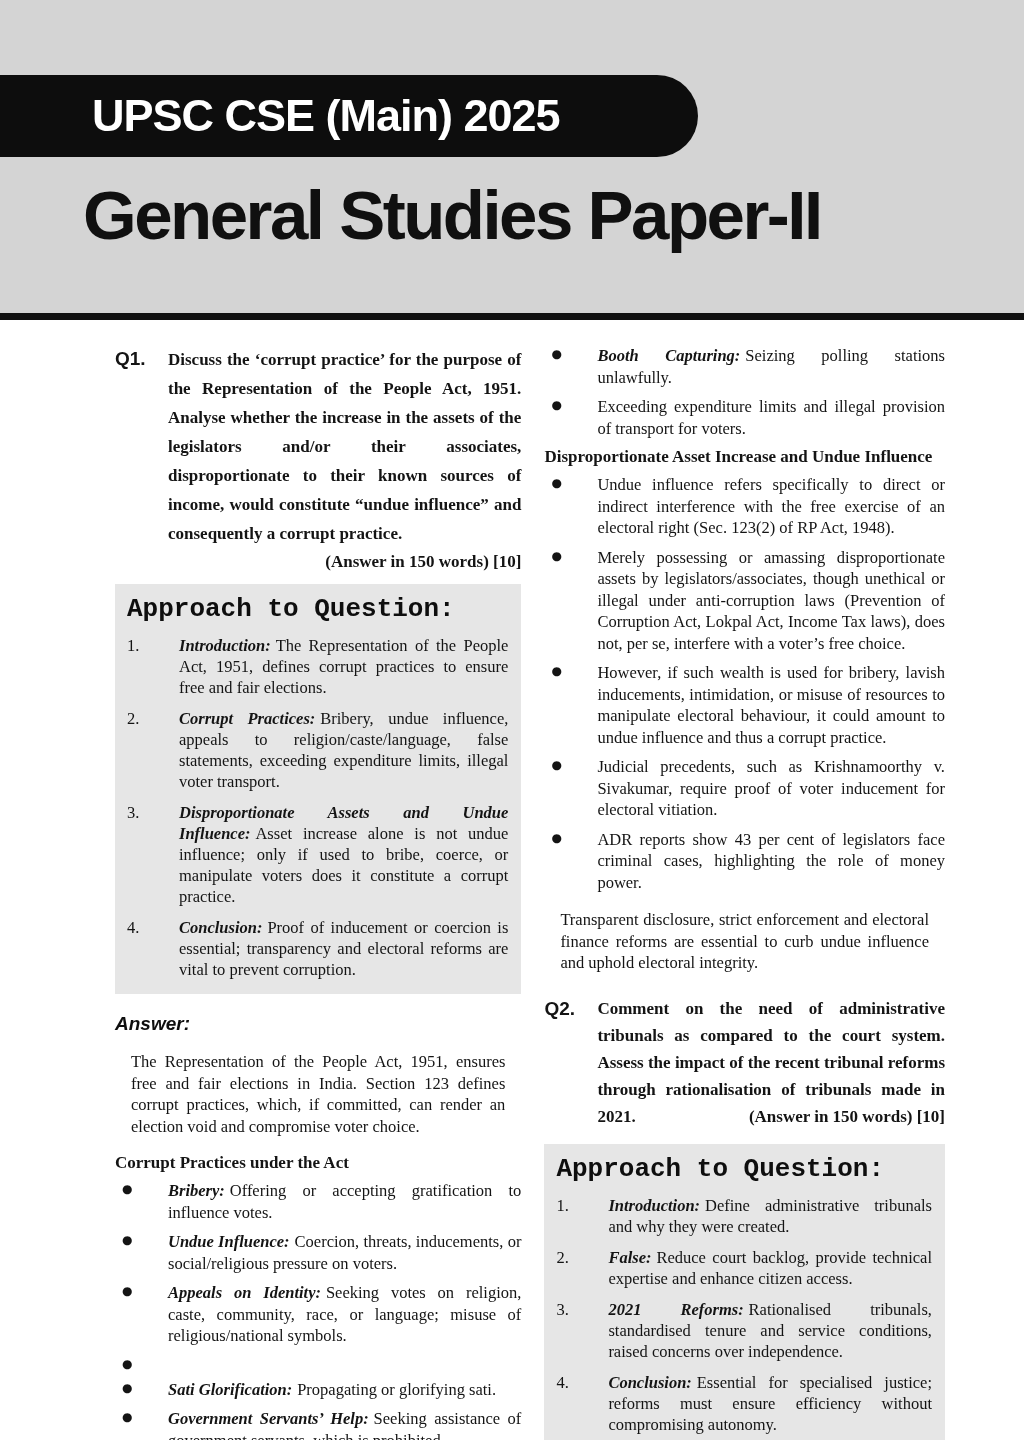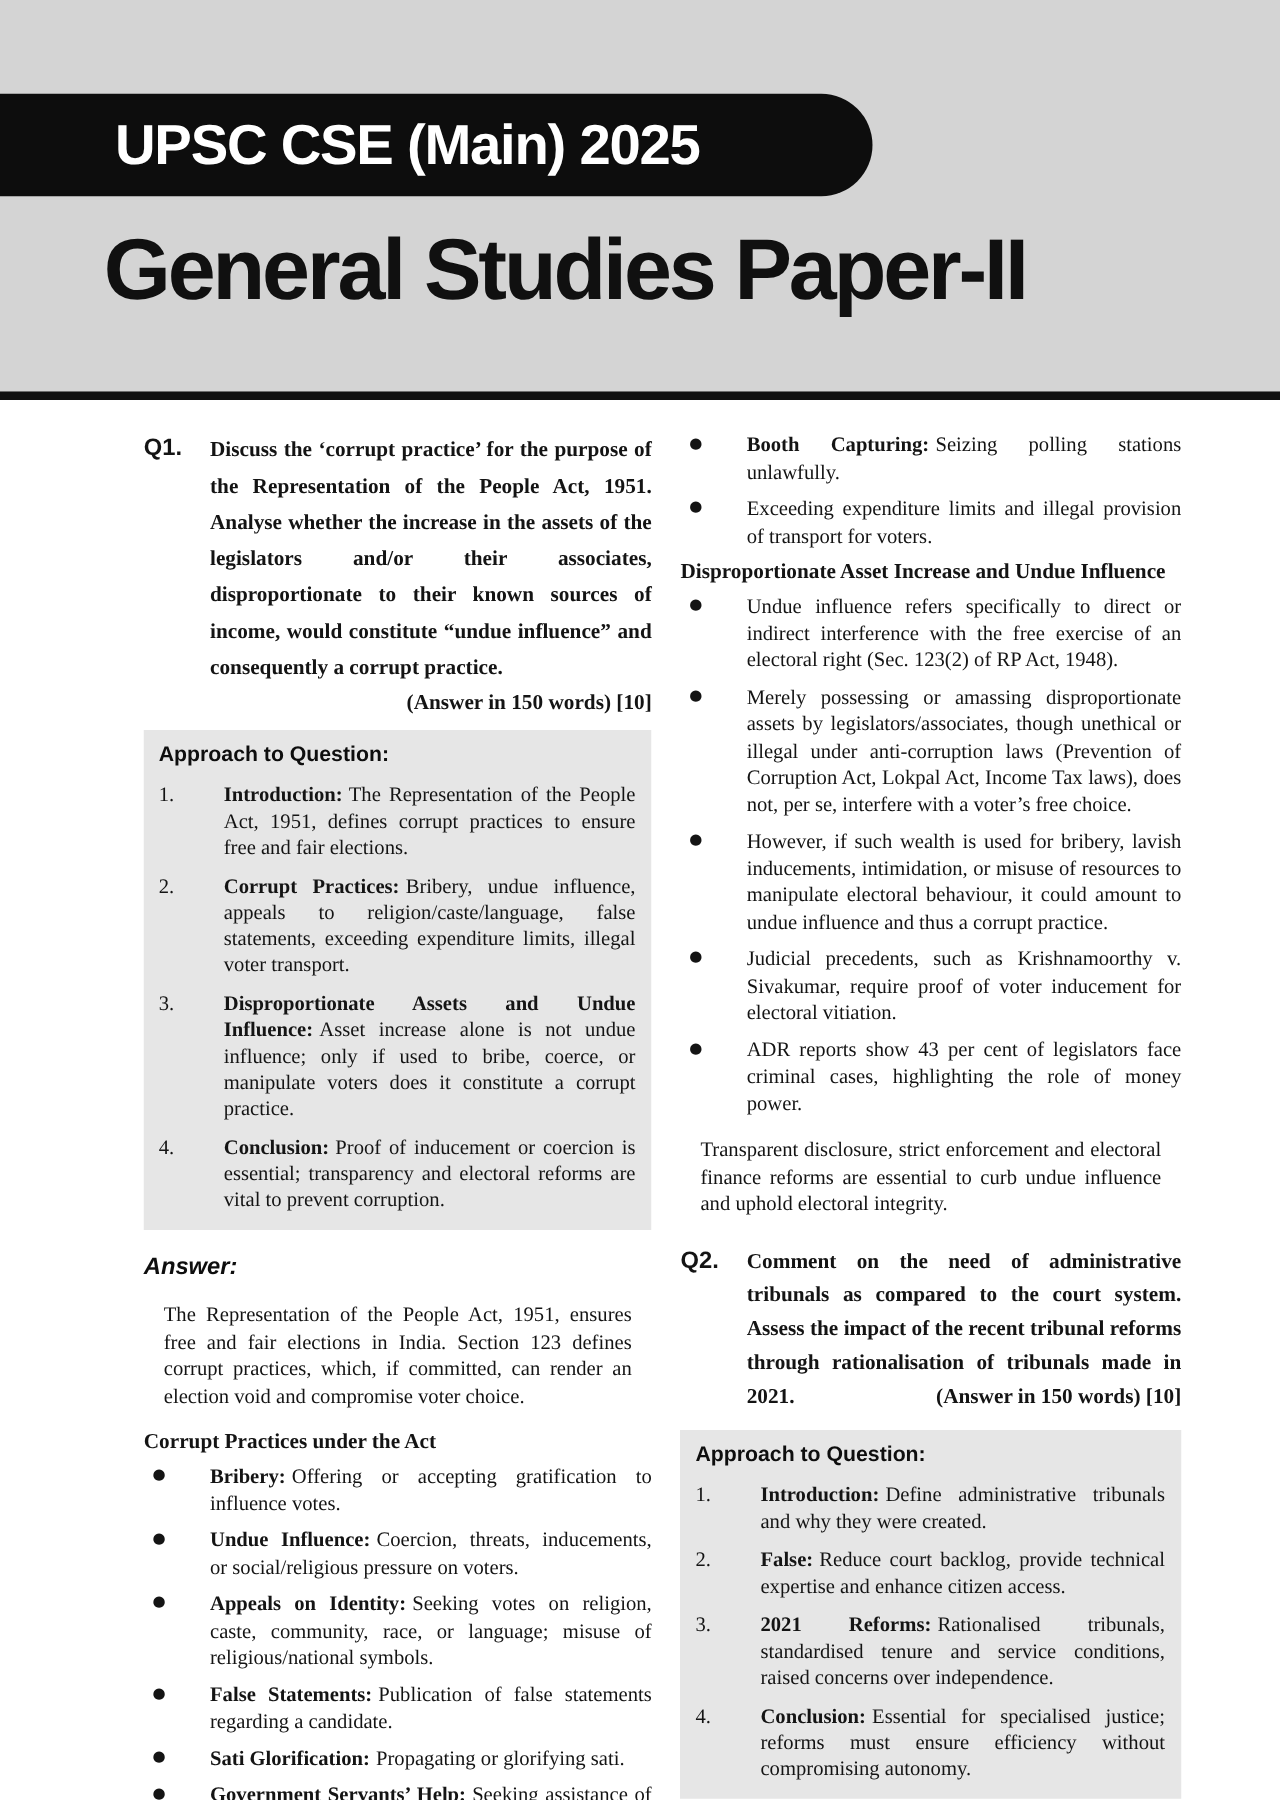--- a/index.html
+++ b/index.html
@@ -25,37 +25,37 @@
   .col-right{width:418px;}
   
   .qblock{display:grid;grid-template-columns:53px 1fr;}
   .qnum{font-family:"Liberation Sans",sans-serif;font-weight:700;font-size:19px;padding-top:3px;}
   .qtext{margin:0;font-weight:700;font-size:17px;line-height:29px;text-align:justify;}
   .q2text{line-height:27px;}
   .marksline{text-align:right;font-weight:700;font-size:17px;margin:4px 0 0;}
   .marks-inline{float:right;font-weight:700;}
   
   .approach{background:var(--box-bg);padding:10px 13px 14px 12px;margin-top:12px;}
-  .approach-h{margin:0 0 11px;font-family:Liberation Sans, sans-serif;font-weight:700;
-              font-size:17px;color:#0e0e0e;}
+  .approach-h{margin:0 0 11px;font-family:Liberation Mono, monospace;font-weight:700;
+              font-size:26px;color:#0e0e0e;}
   .aitem{display:grid;grid-template-columns:52px 1fr;margin-bottom:10px;}
   .aitem:last-child{margin-bottom:0;}
   .anum{font-size:16.5px;line-height:21px;}
   .atext{margin:0;font-size:16.5px;line-height:21px;text-align:justify;}
   
   .answer-h{font-family:"Liberation Sans",sans-serif;font-style:italic;font-weight:700;
             font-size:19px;margin:19px 0 6px;color:#0e0e0e;}
   .para{margin:16px;font-size:16.5px;line-height:21.5px;text-align:justify;}
   .sect-h{font-size:17px;font-weight:700;margin:6px 0 7px;}
   .blist{margin:0;padding:0;list-style:none;}
   .bullet{display:grid;grid-template-columns:53px 1fr;margin-bottom:8px;}
   .bdot{font-size:12px;padding-left:7px;padding-top:2px;font-family:"DejaVu Sans",sans-serif;}
   .btext{margin:0;font-size:16.5px;line-height:21.5px;text-align:justify;}
   .rlabel{font-weight:700;}
-  .rlabel:not(:empty){margin-right:0.3em;}
+  .rlabel:not(:empty){margin-right:0.3em;font-style:italic;}
   .q2block{margin-top:21px;}
   .box2{margin-top:14px;}
 </style>
 </head>
 <body>
 
 <div class="page">
 
   <div class="header">
     <div class="banner">
@@ -107,21 +107,20 @@
         <li class="bullet">
           <span class="bdot">●</span>
           <p class="btext"><span class="rlabel">Undue Influence:</span><span>Coercion, threats, inducements, or social/religious pressure on voters.</span></p>
         </li>
         <li class="bullet">
           <span class="bdot">●</span>
           <p class="btext"><span class="rlabel">Appeals on Identity:</span><span>Seeking votes on religion, caste, community, race, or language; misuse of religious/national symbols.</span></p>
         </li>
         <li class="bullet">
           <span class="bdot">●</span>
-          <p class="btext"><span class="rlabel">False Statements:</span><span>Publication of false statements regarding a candidate.</span></p>
         </li>
         <li class="bullet">
           <span class="bdot">●</span>
           <p class="btext"><span class="rlabel">Sati Glorification:</span><span>Propagating or glorifying sati.</span></p>
         </li>
         <li class="bullet">
           <span class="bdot">●</span>
           <p class="btext"><span class="rlabel">Government Servants’ Help:</span><span>Seeking assistance of government servants, which is prohibited.</span></p>
         </li>
       </ul>

